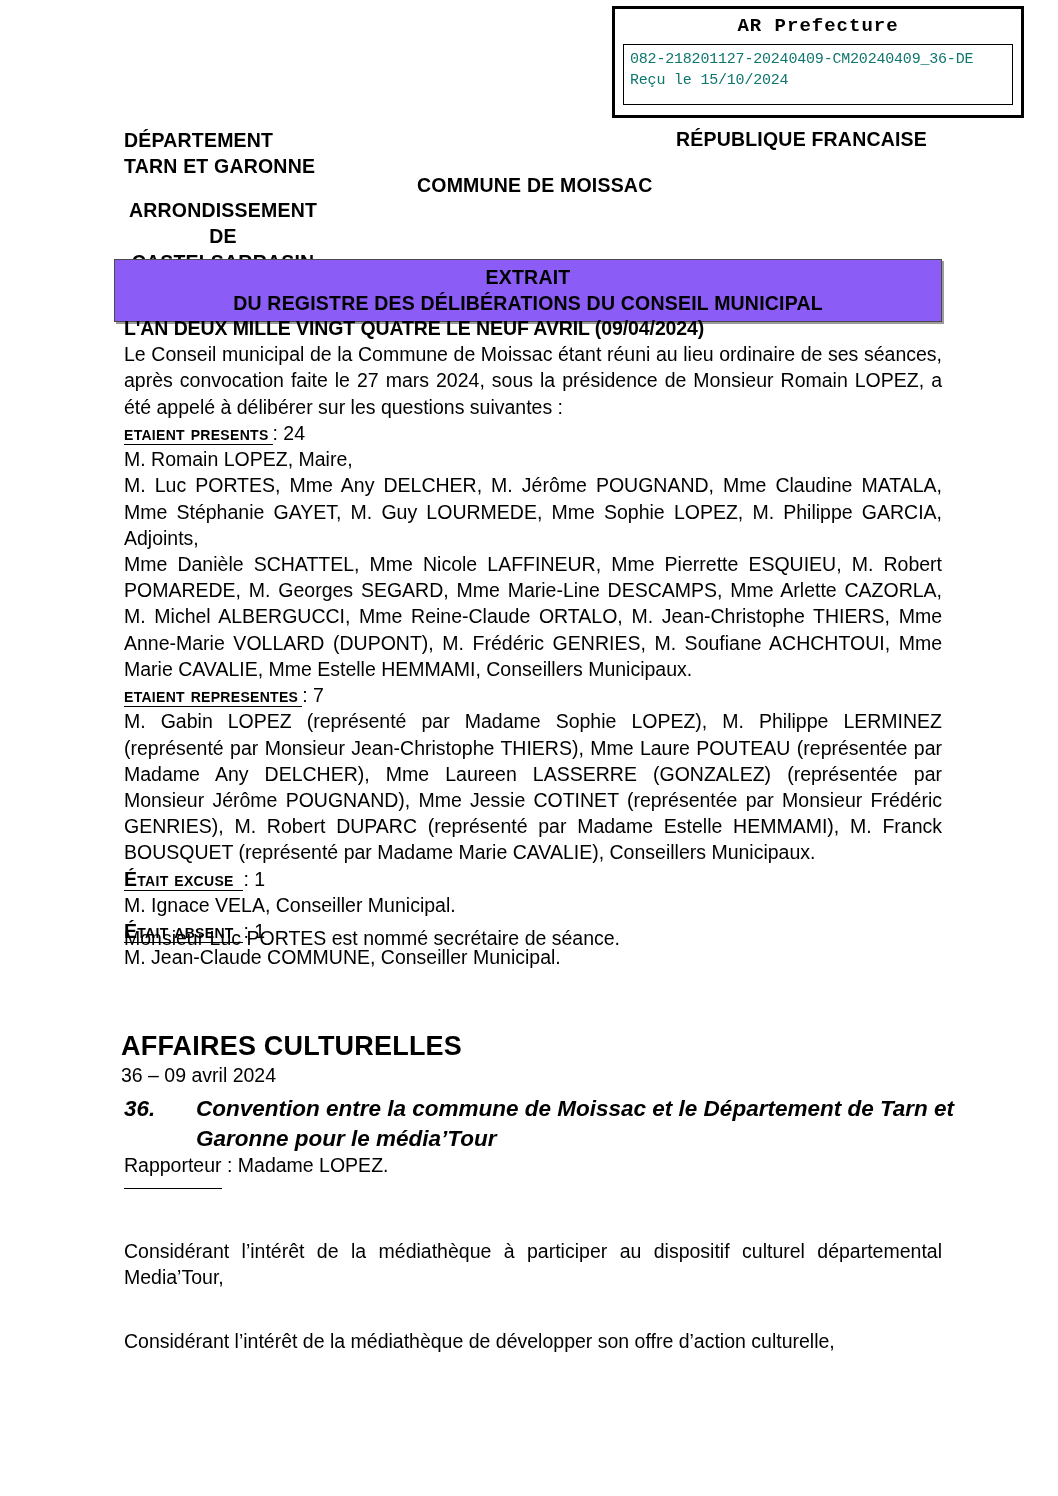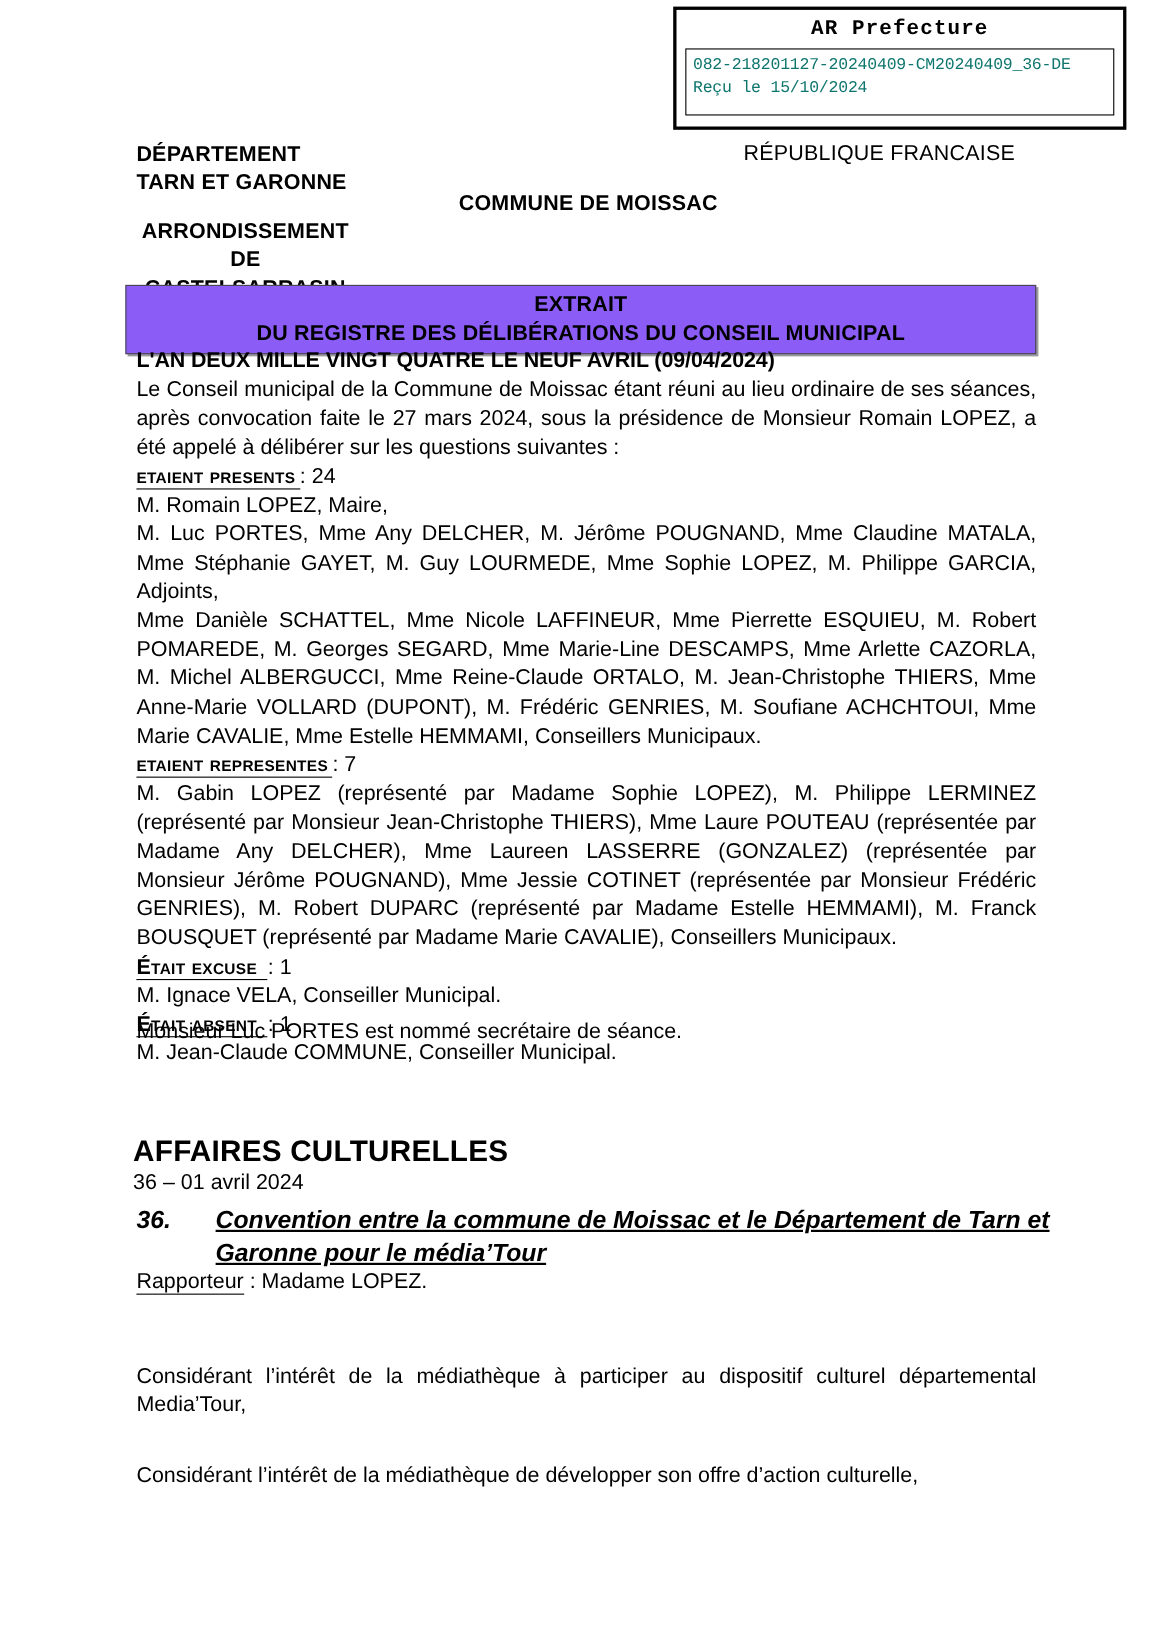--- a/index.html
+++ b/index.html
@@ -68,21 +68,21 @@
     font-size: 19.5px;
     line-height: 1.33;
     letter-spacing: 0.2px;
     text-align: center;
     width: 198px;
   }
   .hdr-rf {
     position: absolute;
     left: 676px;
     top: 0;
-    font-weight: normal;
+    font-weight: bold;
     font-size: 19.5px;
     letter-spacing: 0.2px;
   }
   .hdr-commune {
     position: absolute;
     left: 417px;
     top: 46px;
     font-weight: bold;
     font-size: 19.5px;
     letter-spacing: 0.2px;
@@ -167,33 +167,32 @@
     position: absolute;
     left: 124px;
     top: 1094px;
     width: 818px;
     font-weight: bold;
     font-style: italic;
     font-size: 22.5px;
     line-height: 1.32;
     padding-left: 72px;
     text-indent: -72px;
-    text-decoration: underline;
   }
   .delib-num { display: inline-block; width: 72px; text-indent: 0; }
 
   .rapporteur {
     position: absolute;
     left: 124px;
     top: 1154px;
     font-size: 19.5px;
   }
   .rapporteur-label {
     border-bottom: 1.5px solid #000;
-    padding-bottom: 0px;
+    padding-bottom: 12px;
   }
 
   .considerants {
     position: absolute;
     left: 124px;
     top: 1238px;
     width: 818px;
     font-size: 19.5px;
     line-height: 1.345;
   }
@@ -276,21 +275,21 @@
   <div>
     <span>M. Jean-Claude COMMUNE, </span><b>Conseiller Municipal</b><span>.</span>
   </div>
 
 </div>
 
 <div class="secretaire">Monsieur Luc PORTES est nommé secrétaire de séance.</div>
 
 <div class="affaires">
   <div class="affaires-title">AFFAIRES CULTURELLES</div>
-  <div class="affaires-sub">36 – 01 avril 2024</div>
+  <div class="affaires-sub">36 – 09 avril 2024</div>
 </div>
 
 <div class="delib-title">
   <span class="delib-num">36.</span><span>Convention entre la commune de Moissac et le Département de Tarn et Garonne pour le média’Tour</span>
 </div>
 
 <div class="rapporteur">
   <span class="rapporteur-label">Rapporteur</span><span> : Madame LOPEZ.</span>
 </div>
 

